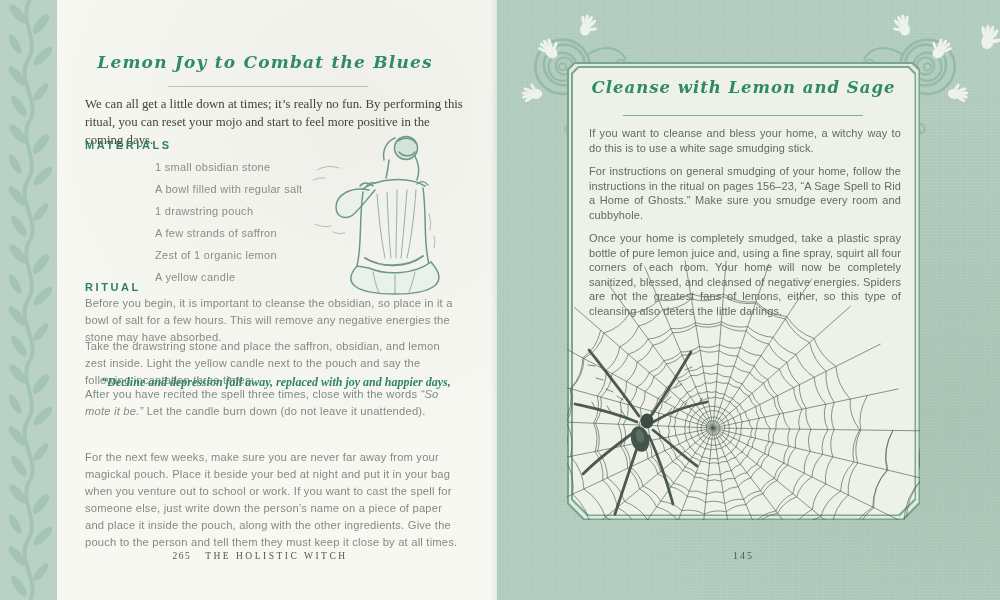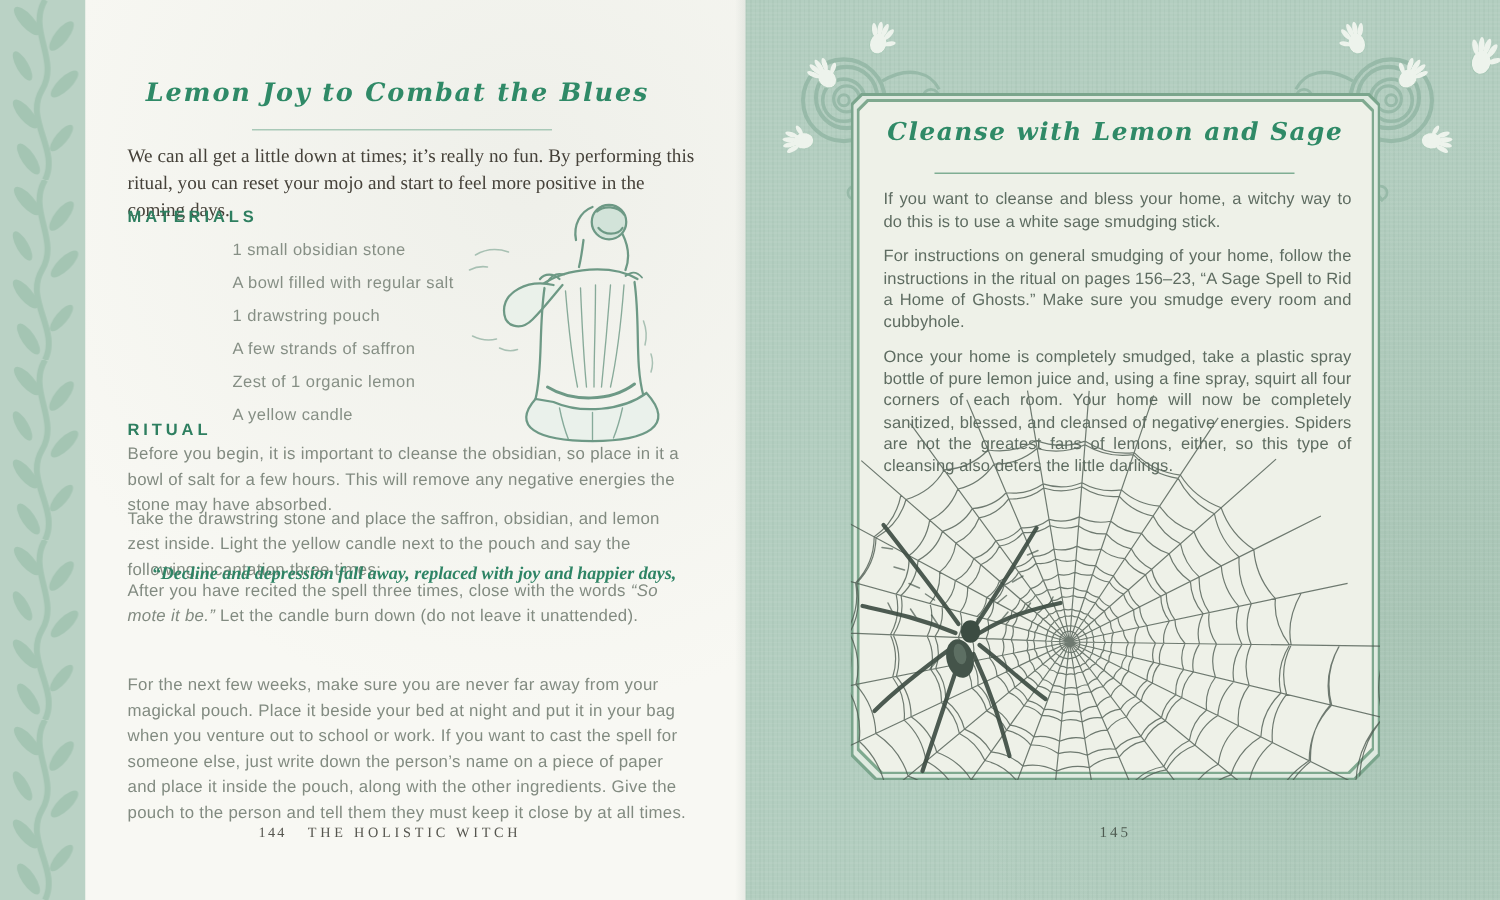--- a/index.html
+++ b/index.html
@@ -202,21 +202,21 @@
 
   <div class="incantation">
     <div>“Decline and depression fall away, replaced with joy and happier days,</div>
   </div>
 
   <div class="gray-para p-after"><span>After you have recited the spell three times, close with the words </span><em>“So mote it be.”</em><span> Let the candle burn down (do not leave it unattended).</span></div>
 
   <div class="gray-para p-weeks">For the next few weeks, make sure you are never far away from your magickal pouch. Place it beside your bed at night and put it in your bag when you venture out to school or work. If you want to cast the spell for someone else, just write down the person’s name on a piece of paper and place it inside the pouch, along with the other ingredients. Give the pouch to the person and tell them they must keep it close by at all times.</div>
 
   <div class="lp-footer">
-    <span class="pg-num">144</span><span>THE HOLISTIC WITCH</span>
+    <span class="pg-num">265</span><span>THE HOLISTIC WITCH</span>
   </div>
 </div>
 
 <div class="right-page">
 
   <svg width="0" height="0" style="position:absolute">
     <defs>
       <g id="handShape">
         <ellipse cx="0" cy="2" rx="5" ry="6.2" fill="#edf3ec" stroke="#a8c7b6" stroke-width="0.5"></ellipse>
         <ellipse cx="-4.5" cy="-5" rx="1.5" ry="4" fill="#edf3ec" transform="rotate(-24 -4.5 -5)"></ellipse>

